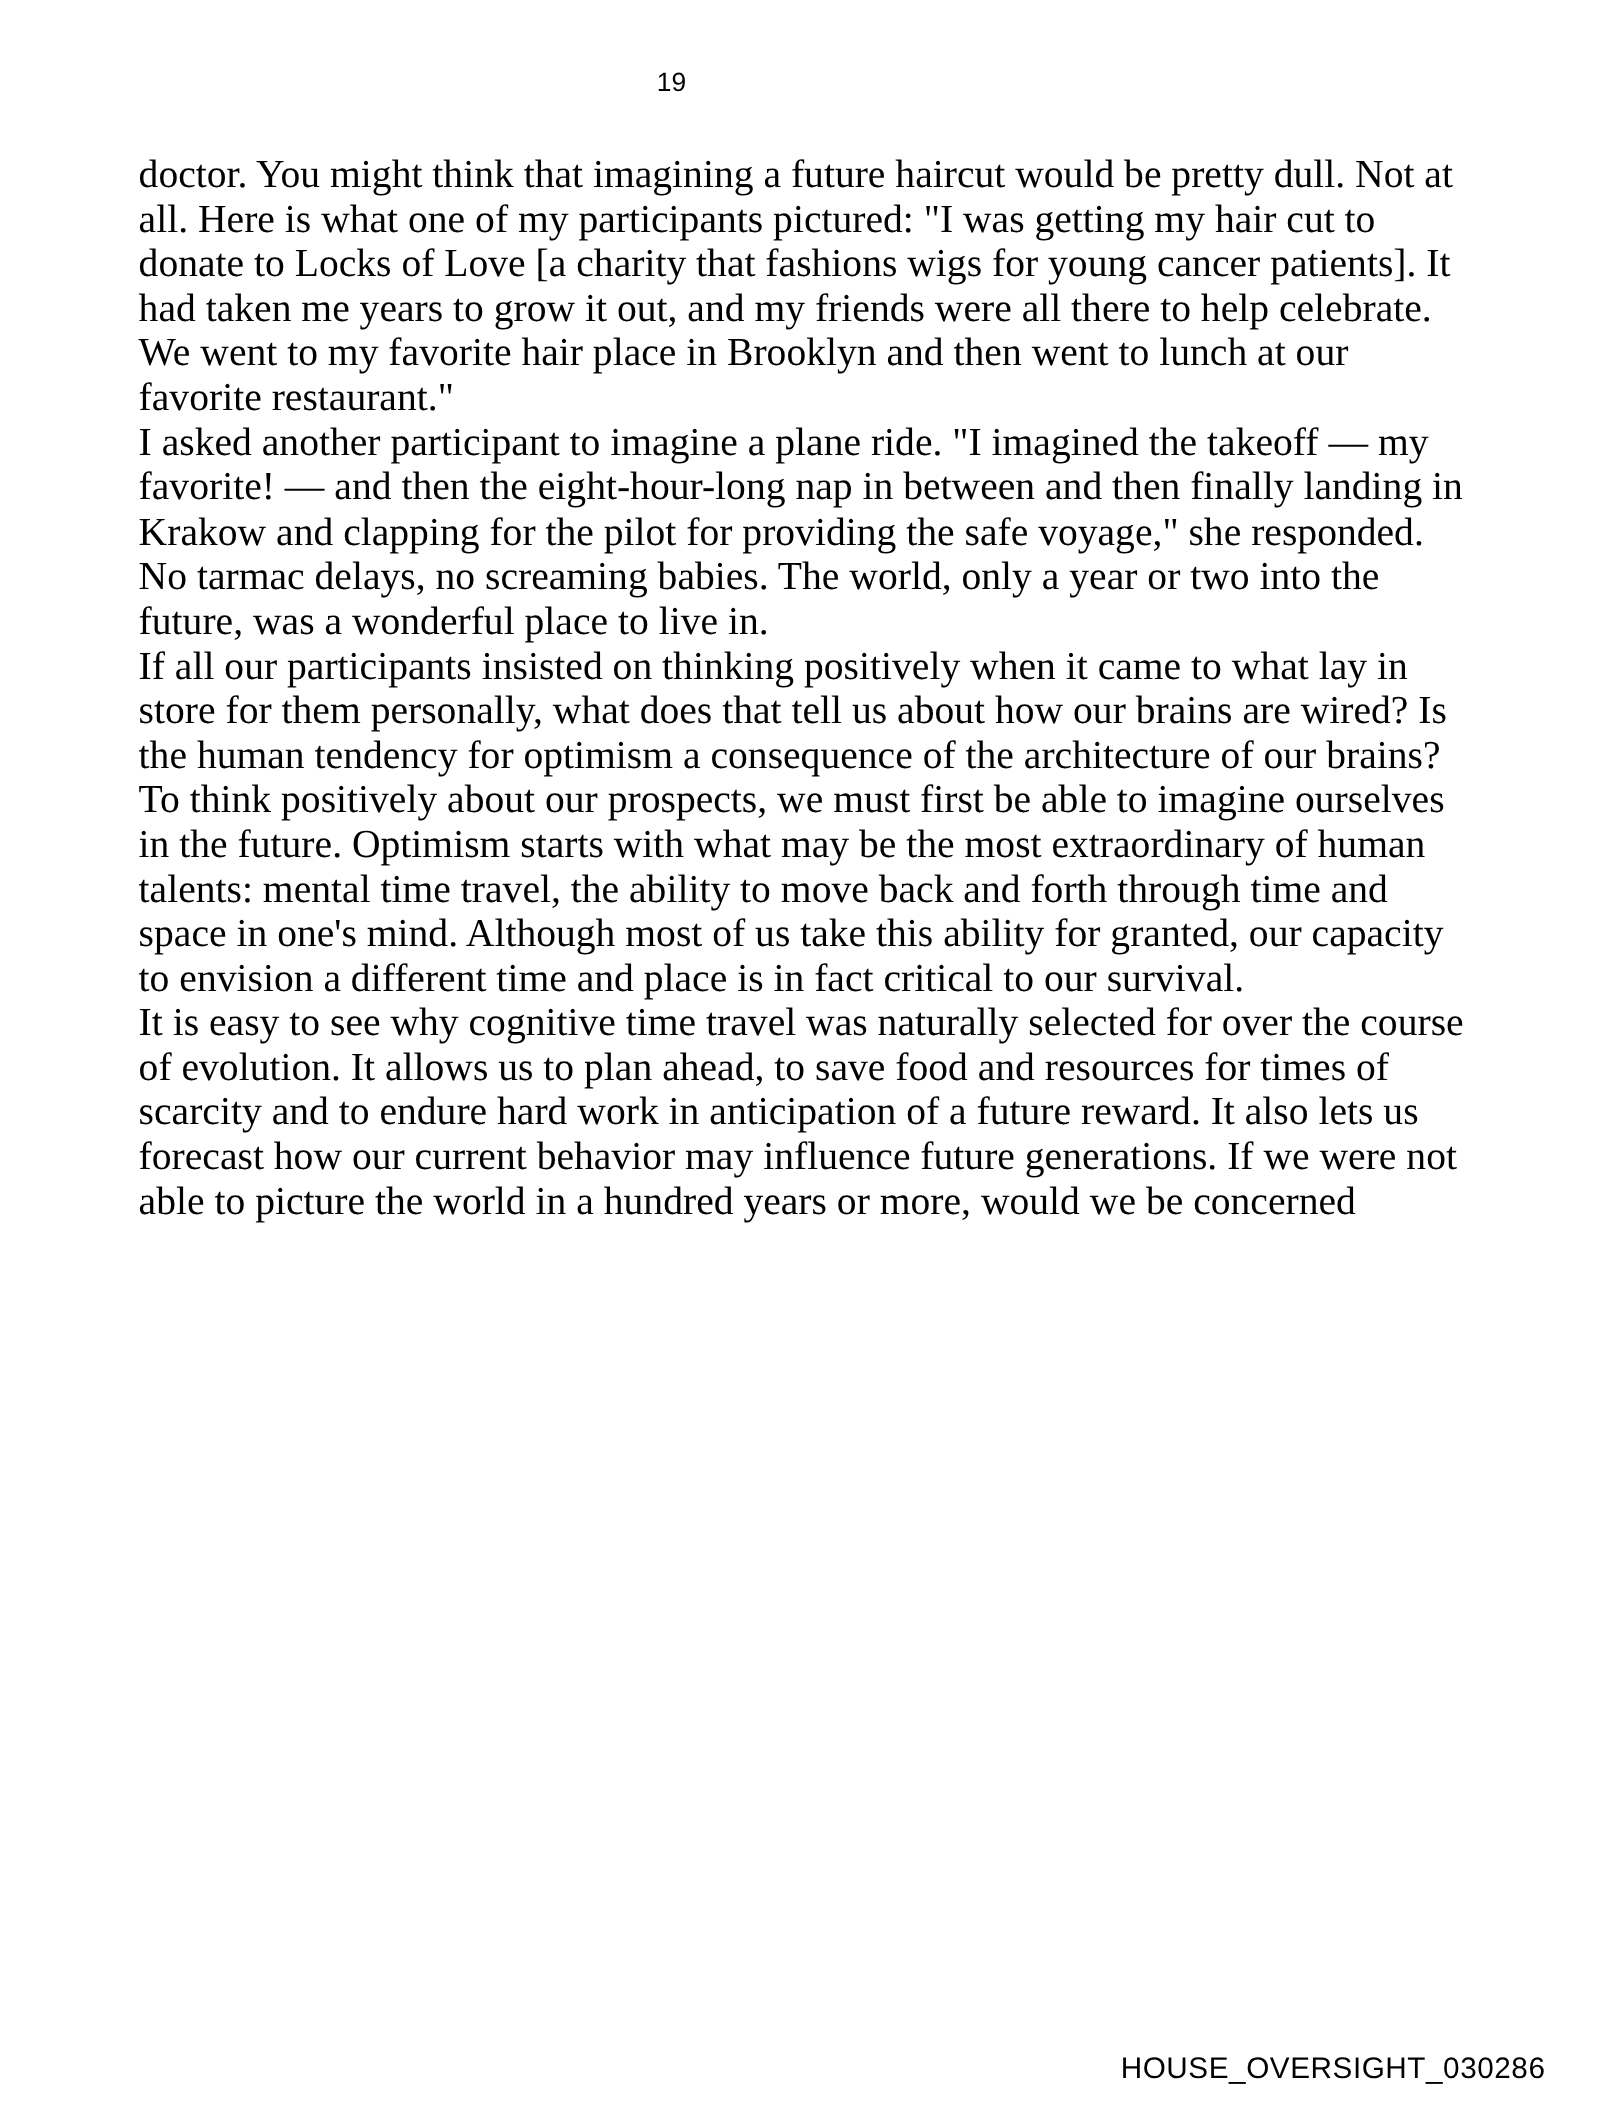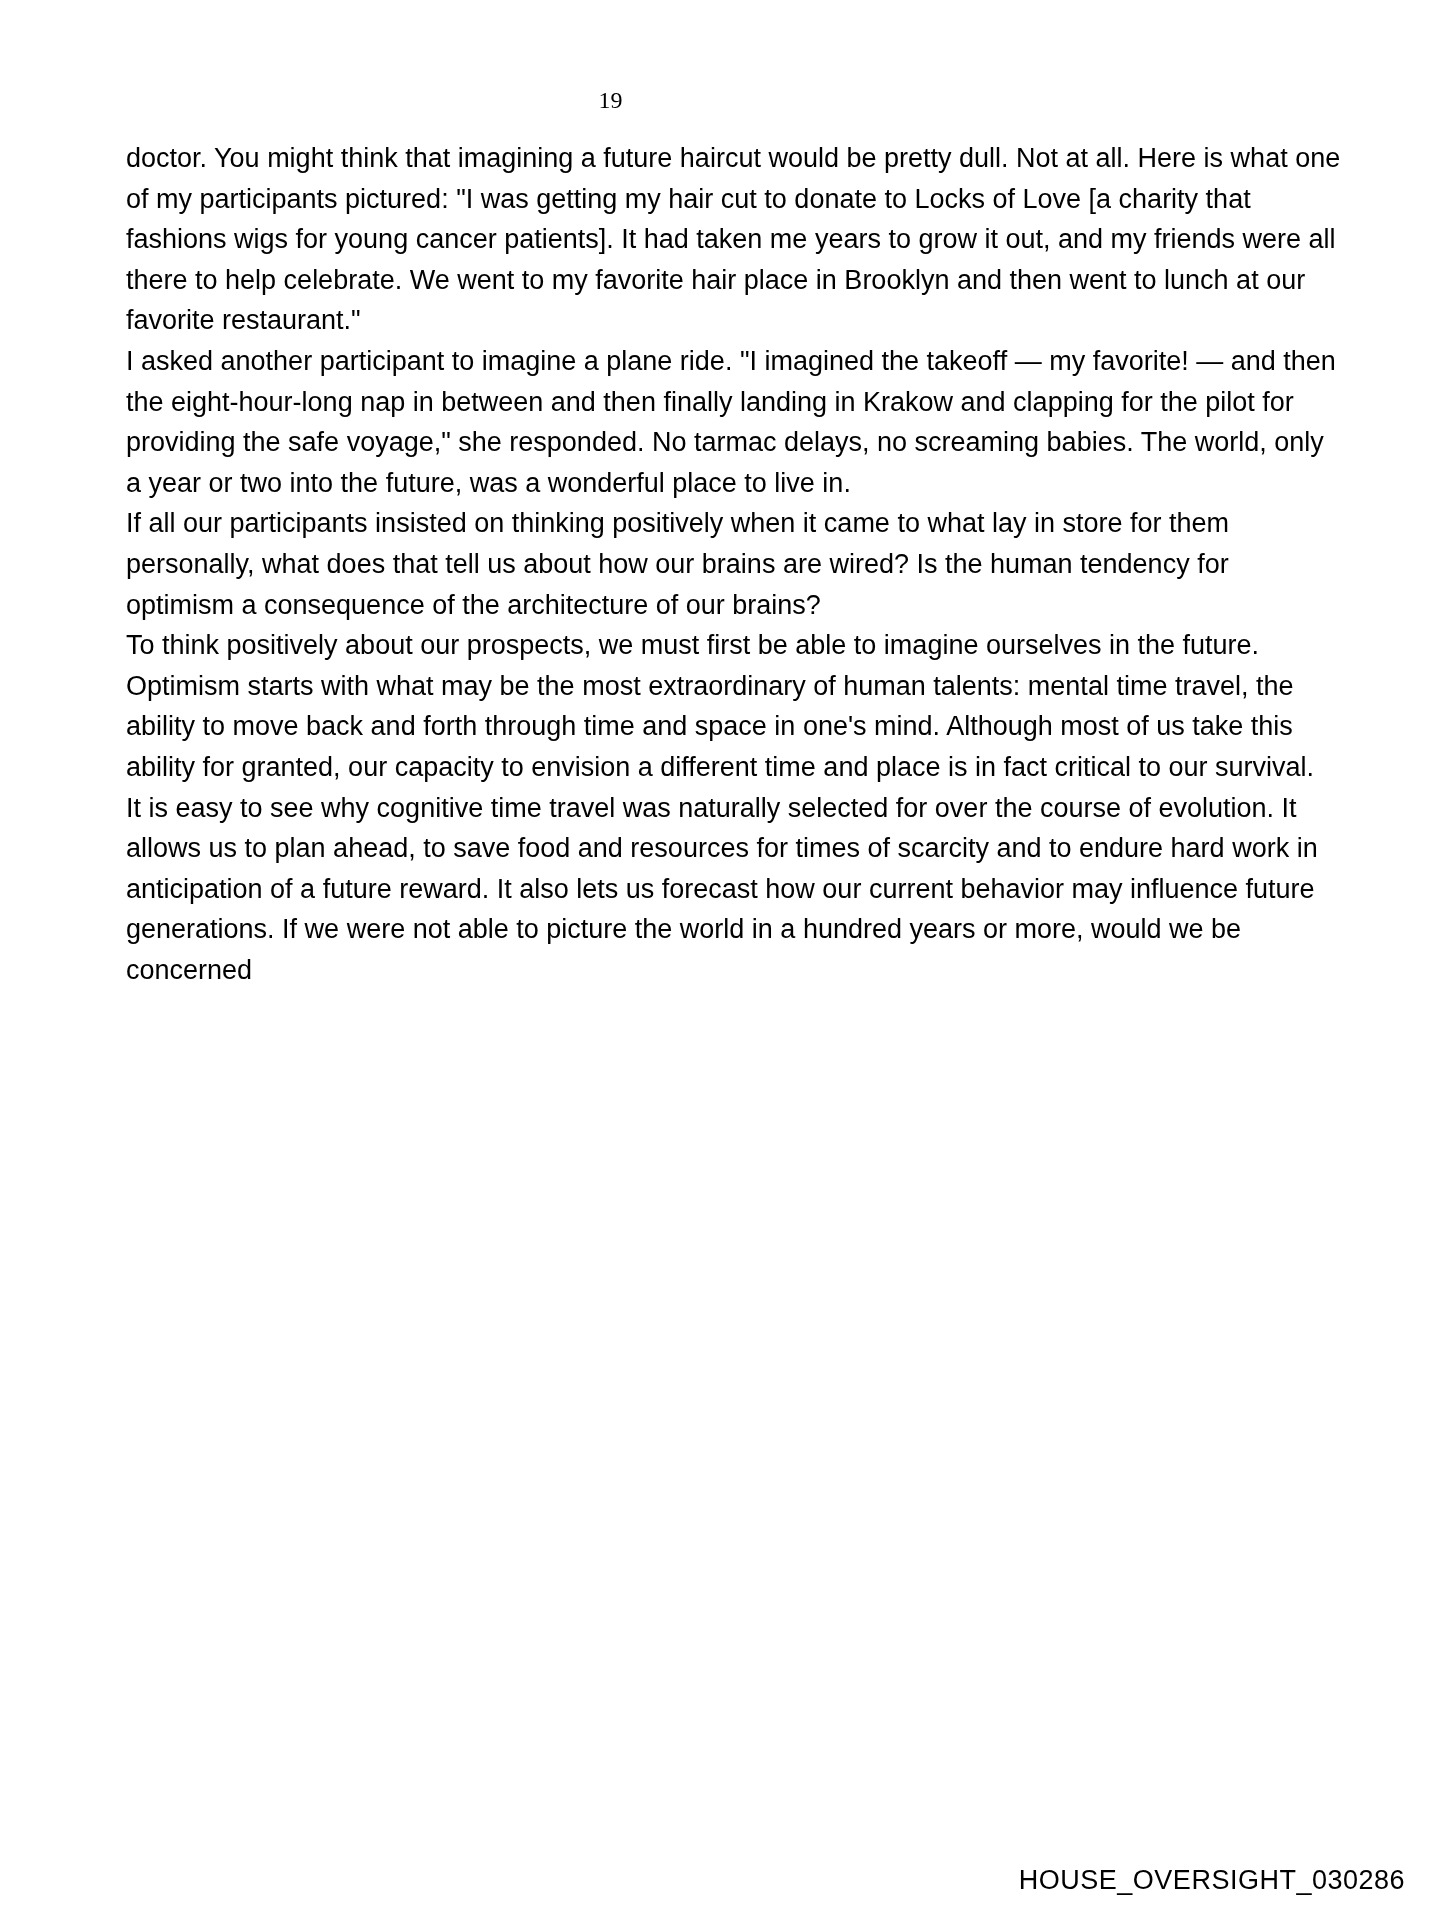--- a/index.html
+++ b/index.html
@@ -24,32 +24,31 @@
     background: #ffffff;
   }
   .page-number {
     position: absolute;
     top: 62px;
     left: 0;
     width: 1221px;
     text-align: center;
     font-size: 24px;
     line-height: 28px;
-    font-family: Liberation Serif, serif;
-    margin-top: 24px;
+    font-family: Liberation Sans, sans-serif;
   }
   .body-text {
     position: absolute;
     top: 138px;
     left: 126px;
     width: 1215px;
-    font-size: 27px;
+    font-size: 36px;
     line-height: 40.6px;
     text-align: left;
-    font-family: Liberation Sans, sans-serif;
+    font-family: Liberation Serif, serif;
   }
   .para {
     margin: 0;
     padding: 0;
     text-indent: 0;
   }
   .footer-stamp {
     position: absolute;
     bottom: 26px;
     right: 48px;

